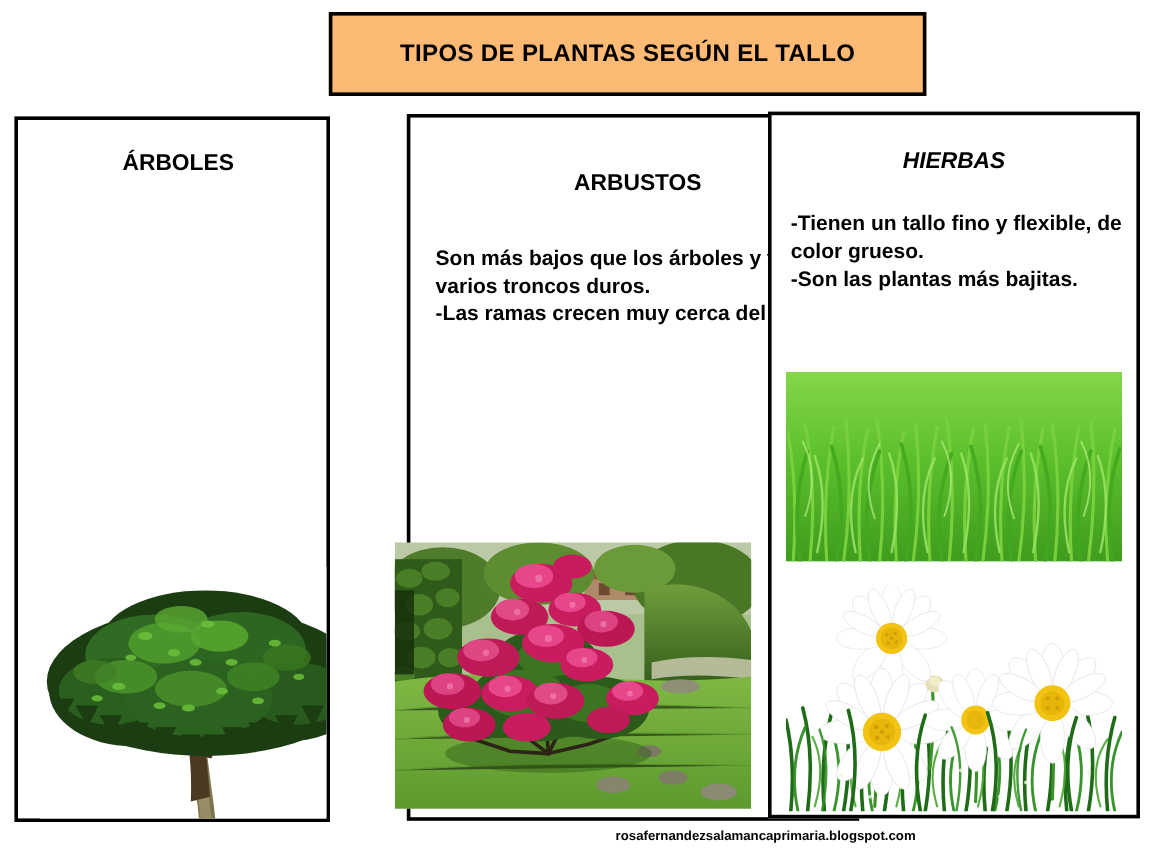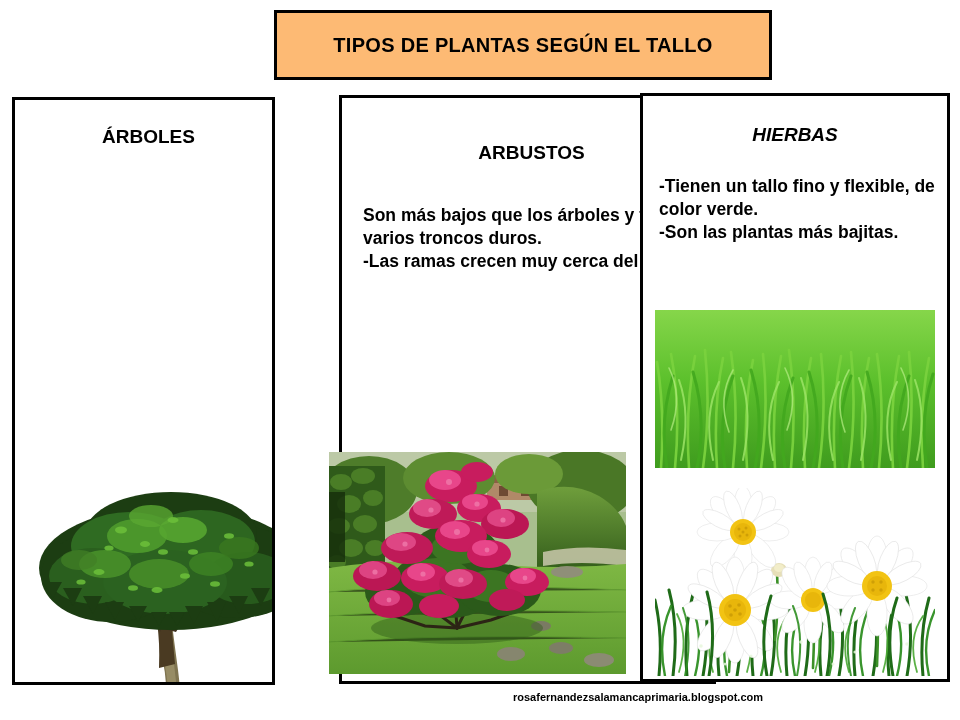--- a/index.html
+++ b/index.html
@@ -319,21 +319,21 @@
       <circle cx="46" cy="120" r="2.6"></circle>
     <circle cx="94" cy="122" r="2.6"></circle>
       <circle cx="132" cy="128" r="2.6"></circle>
     <circle cx="196" cy="126" r="2.4"></circle>
       <circle cx="60" cy="148" r="2.4"></circle>
   </g>
 </svg>
 
 <div class="panel" id="panel-hierbas">
   <div class="panel-heading">HIERBAS</div>
-  <div class="panel-body" style="white-space:pre-line;">-Tienen un tallo fino y flexible, de color verde.
+  <div class="panel-body" style="white-space:pre-line;">-Tienen un tallo fino y flexible, de color grueso.
 -Son las plantas más bajitas.</div>
 </div>
 
 <svg id="grass-art" class="art" viewBox="0 0 280 158">
   <defs>
     <linearGradient id="grassBg" x1="0" y1="0" x2="0" y2="1">
       <stop offset="0%" stop-color="#86d64a"></stop>
       <stop offset="45%" stop-color="#5cc02c"></stop>
       <stop offset="100%" stop-color="#3f9c1e"></stop>
     </linearGradient>

